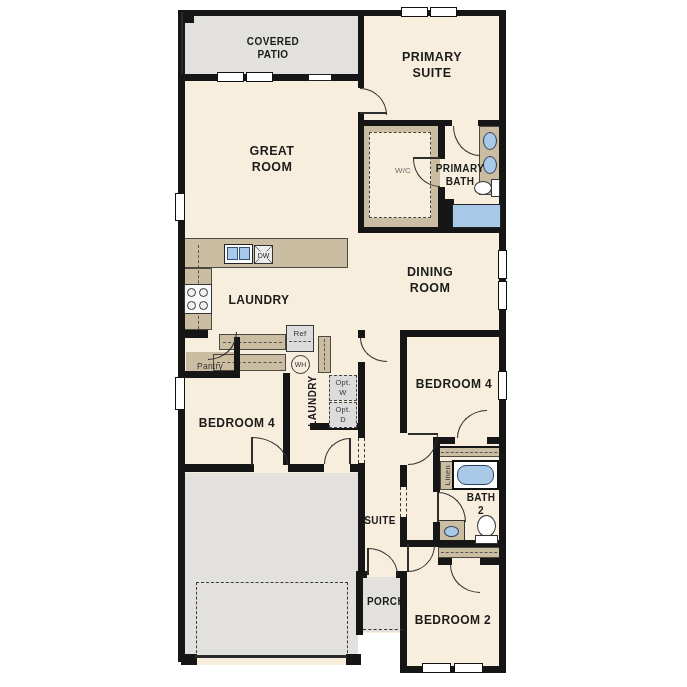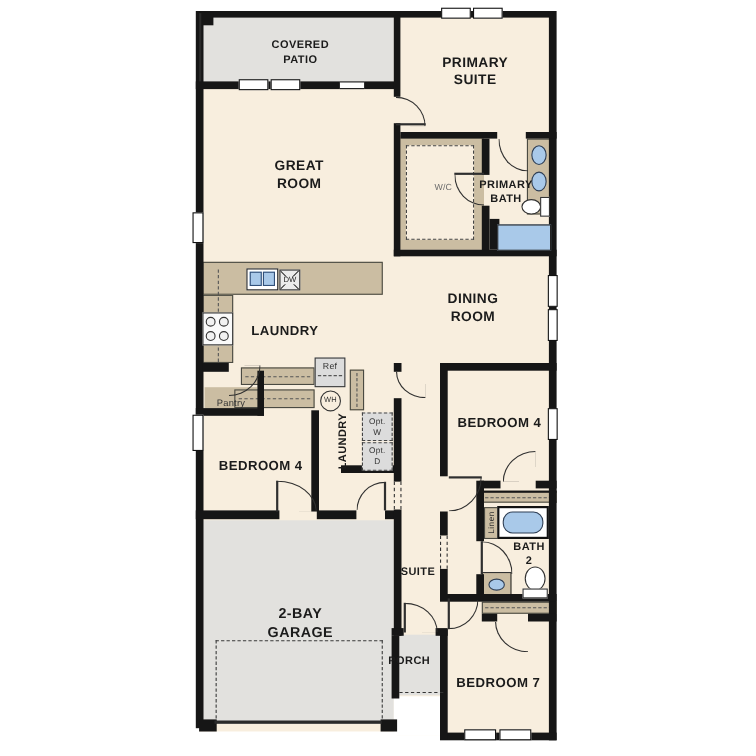--- a/index.html
+++ b/index.html
@@ -224,18 +224,16 @@
   <div class="label" style="left:430px;top:280px;font-size:12.5px;">DINING
 ROOM</div>
   <div class="label xs" style="left:210px;top:367px;">Pantry</div>
   <div class="vlabel" style="left:312px;top:401px;">LAUNDRY</div>
   <div class="label" style="left:237px;top:424px;">BEDROOM 4</div>
   <div class="label" style="left:454px;top:385px;">BEDROOM 4</div>
   <div class="vlabel xs" style="left:447px;top:475px;">Linen</div>
   <div class="label sm" style="left:481px;top:504px;">BATH
 2</div>
   <div class="label sm" style="left:380px;top:520px;">SUITE</div>
-  <div class="label" style="left:273px;top:567px;font-size:13px;">2-BAY
-GARAGE</div>
-  <div class="label sm" style="left:372px;top:601px;">PORCH</div>
-  <div class="label" style="left:453px;top:621px;">BEDROOM 7</div>
+  <div class="label sm" style="left:386px;top:601px;">PORCH</div>
+  <div class="label" style="left:453px;top:621px;">BEDROOM 2</div>
 
 </div>
 
 </body></html>

